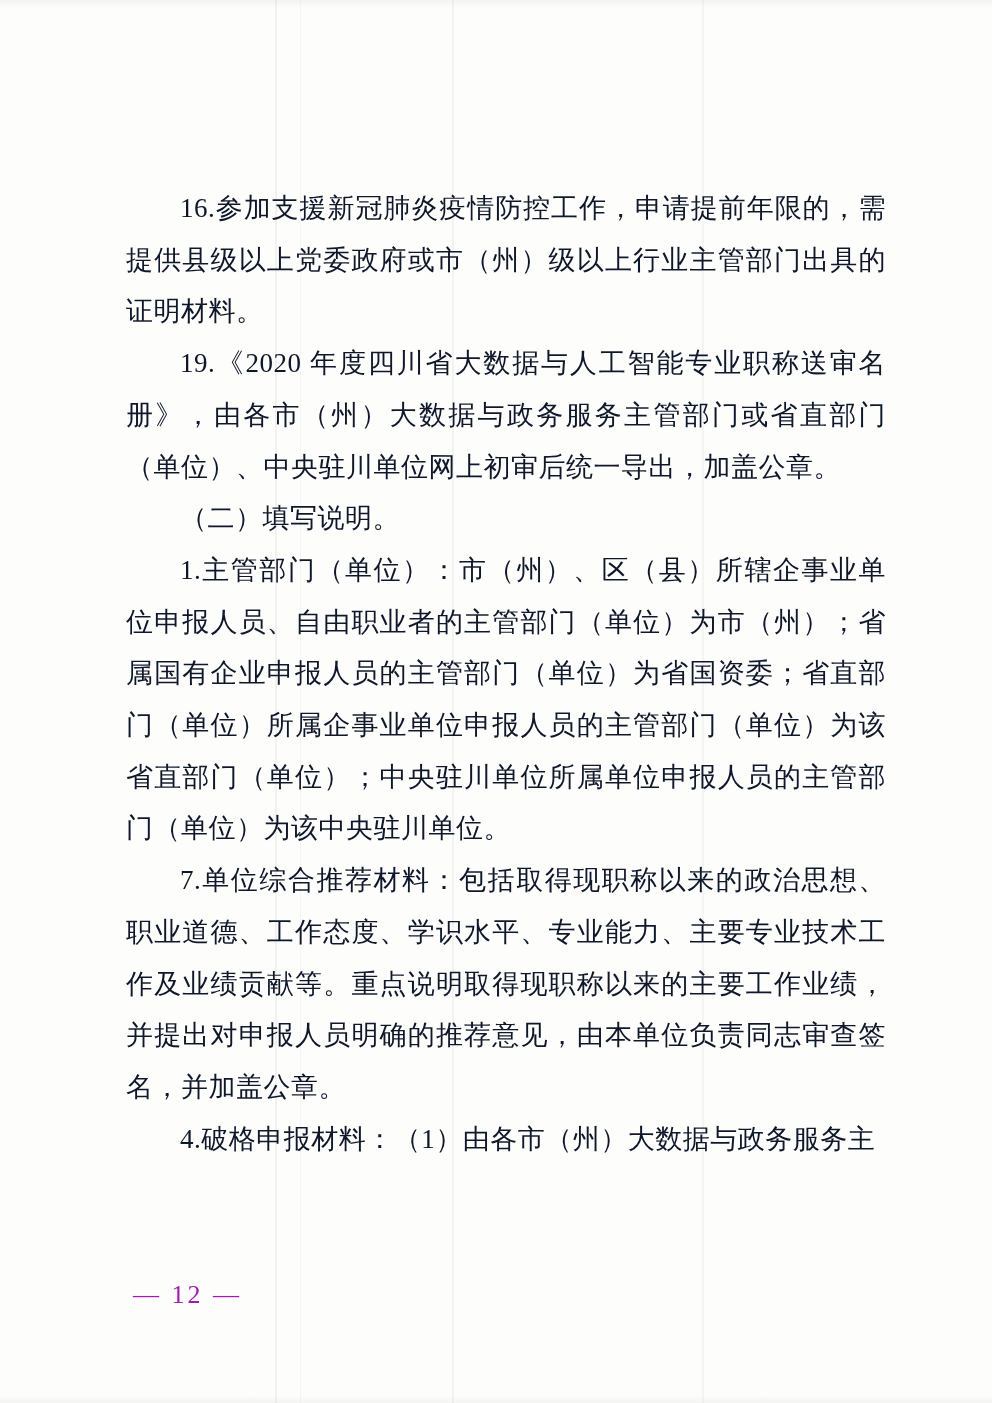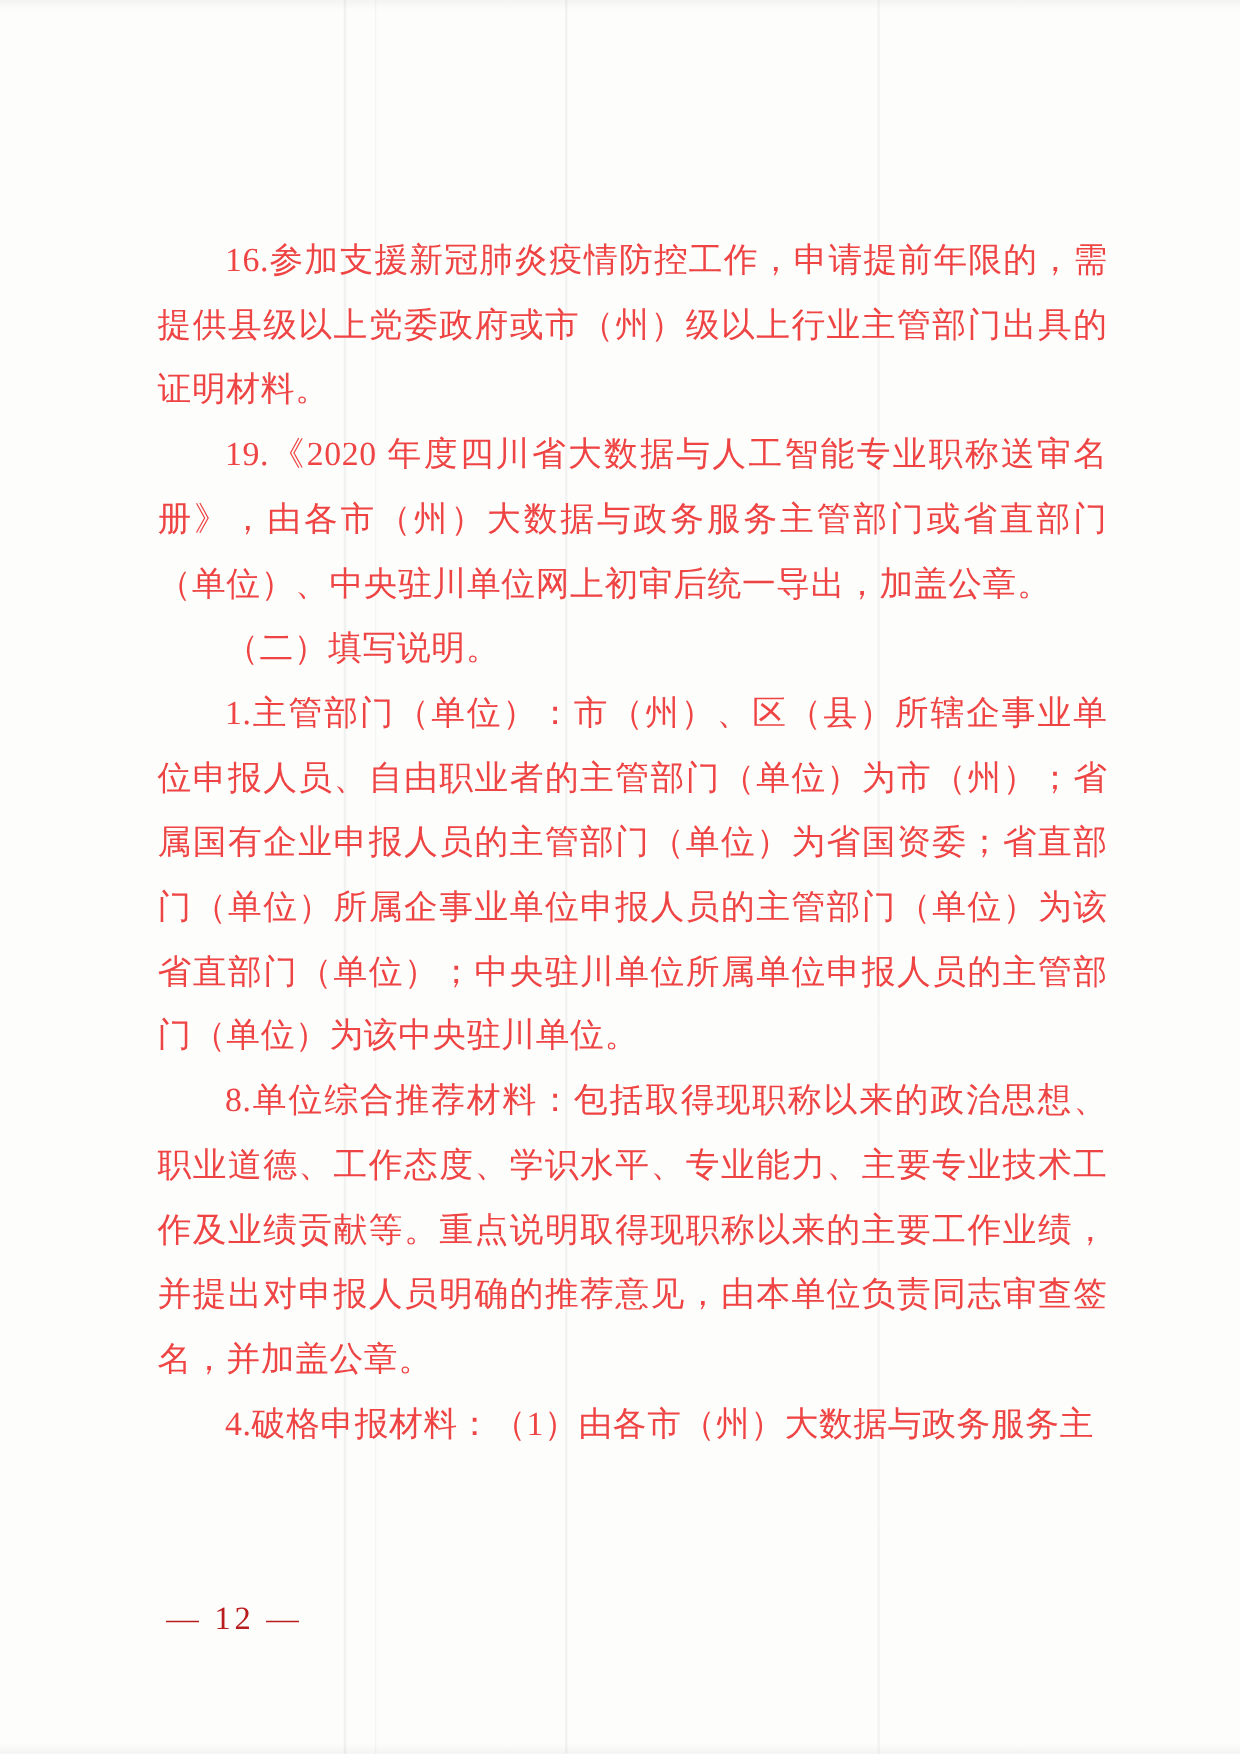--- a/index.html
+++ b/index.html
@@ -24,46 +24,46 @@
       linear-gradient(rgba(160,160,160,0.10), rgba(0,0,0,0)) 0 0 / 100% 8px no-repeat,
       linear-gradient(rgba(0,0,0,0), rgba(160,160,160,0.10)) 0 100% / 100% 8px no-repeat;
   }
   .text-block {
     position: absolute;
     left: 126px;
     top: 183px;
     width: 760px;
     font-size: 27px;
     line-height: 51.7px;
-    color: #ef4444;
+    color: #0f172a;
     text-align: justify;
     letter-spacing: 0.5px;
   }
   .text-block p {
     margin: 0;
     text-indent: 2em;
   }
   .page-footer {
     position: absolute;
     left: 133px;
     top: 1280px;
     font-size: 26px;
-    color: #b91c1c;
+    color: #a21caf;
     letter-spacing: 3px;
     white-space: pre;
     font-family: Liberation Serif, serif;
   }
 </style>
 </head>
 <body>
 
 <div class="scan-overlay"></div>
 
 <div class="text-block">
   <p>16.参加支援新冠肺炎疫情防控工作，申请提前年限的，需提供县级以上党委政府或市（州）级以上行业主管部门出具的证明材料。</p>
   <p>19.《2020 年度四川省大数据与人工智能专业职称送审名册》，由各市（州）大数据与政务服务主管部门或省直部门（单位）、中央驻川单位网上初审后统一导出，加盖公章。</p>
   <p>（二）填写说明。</p>
   <p>1.主管部门（单位）：市（州）、区（县）所辖企事业单位申报人员、自由职业者的主管部门（单位）为市（州）；省属国有企业申报人员的主管部门（单位）为省国资委；省直部门（单位）所属企事业单位申报人员的主管部门（单位）为该省直部门（单位）；中央驻川单位所属单位申报人员的主管部门（单位）为该中央驻川单位。</p>
-  <p>8.单位综合推荐材料：包括取得现职称以来的政治思想、职业道德、工作态度、学识水平、专业能力、主要专业技术工作及业绩贡献等。重点说明取得现职称以来的主要工作业绩，并提出对申报人员明确的推荐意见，由本单位负责同志审查签名，并加盖公章。</p>
+  <p>7.单位综合推荐材料：包括取得现职称以来的政治思想、职业道德、工作态度、学识水平、专业能力、主要专业技术工作及业绩贡献等。重点说明取得现职称以来的主要工作业绩，并提出对申报人员明确的推荐意见，由本单位负责同志审查签名，并加盖公章。</p>
   <p>4.破格申报材料：（1）由各市（州）大数据与政务服务主</p>
 </div>
 
 <div class="page-footer">— 12 —</div>
 
 </body></html>

